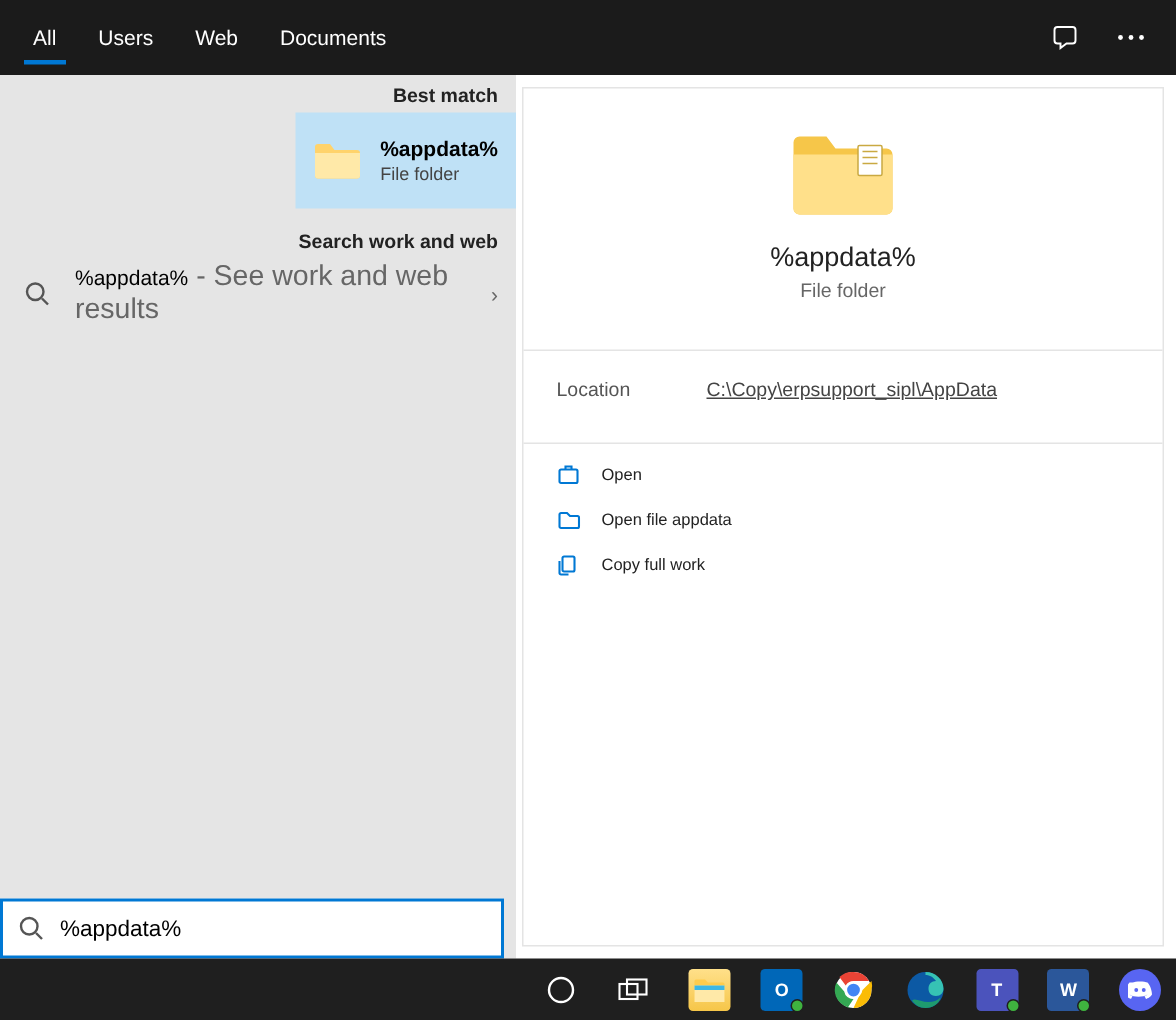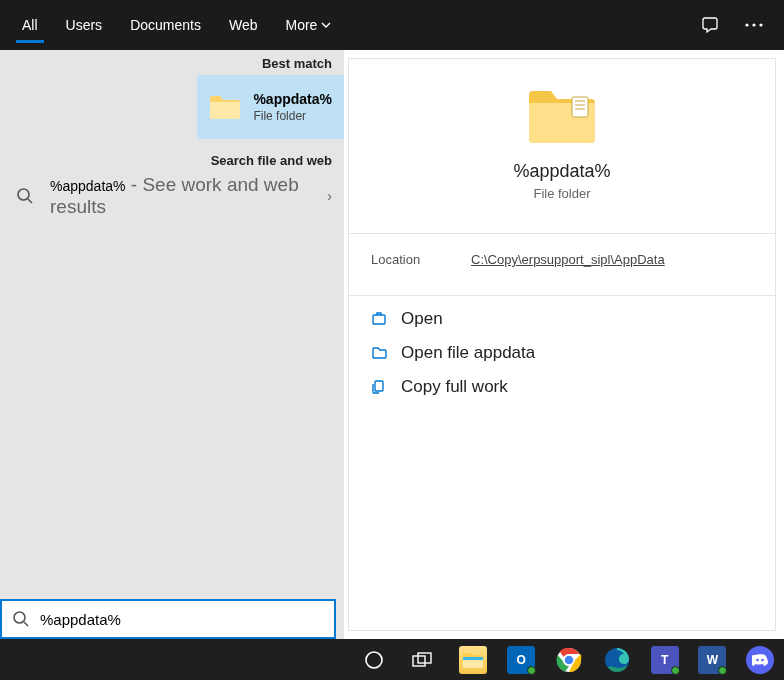--- a/index.html
+++ b/index.html
@@ -35,49 +35,43 @@
 .right-pane { flex: 1; margin: 8px 8px 8px 4px; border: 1px solid #e4e4e4; background: #fff; display: flex; flex-direction: column; }
 .preview { display: flex; flex-direction: column; align-items: center; padding: 28px 0 22px; }
 .preview-folder { width: 72px; height: 58px; }
 .preview-title { font-size: 18px; margin-top: 16px; color: #222; }
 .preview-sub { font-size: 13px; color: #666; margin-top: 4px; }
 .divider { height: 1px; background: #e4e4e4; margin: 10px 0 0 0; }
 .meta-row { display: flex; padding: 18px 22px; font-size: 13px; align-items: center; }
 .meta-label { color: #555; width: 100px; }
 .meta-value { color: #444; text-decoration: underline; cursor: pointer; }
 .actions { padding: 6px 22px; }
-.action-row { display: flex; align-items: center; padding: 7px 0; cursor: pointer; font-size: 17px; color: #222; }
+.action-row { display: flex; align-items: center; padding: 7px 0; cursor: pointer; font-size: 11px; color: #222; }
 .action-row svg { width: 16px; height: 16px; margin-right: 14px; }
 
 
 .search-bar { position: absolute; left: 0; bottom: 41px; width: 336px; height: 40px; border: 2px solid #0078d4; background: #fff; display: flex; align-items: center; padding: 0 10px; }
 .search-bar svg { width: 18px; height: 18px; margin-right: 10px; }
 .search-input { border: none; outline: none; font-size: 15px; flex: 1; }
 
 
 .taskbar { position: absolute; left: 0; right: 0; bottom: 0; height: 41px; background: #1f1f1f; display: flex; align-items: center; padding-left: 350px; }
 .tb-btn { width: 48px; height: 41px; display: flex; align-items: center; justify-content: center; cursor: pointer; }
 .tb-spacer-sm { width: 4px; }
 .app-icon { width: 28px; height: 28px; border-radius: 3px; display: flex; align-items: center; justify-content: center; font-size: 12px; font-weight: 700; color: #fff; position: relative; }
 .badge-dot { position: absolute; right: -1px; bottom: -1px; width: 9px; height: 9px; border-radius: 50%; background: #3fb23f; border: 1.5px solid #1f1f1f; }
 </style>
 </head>
 <body>
 
 <div class="tab-bar">
   <div class="tab-item active">All</div>
   <div class="tab-item">Users</div>
+  <div class="tab-item">Web</div>
   <div class="tab-item">Documents</div>
-  <div class="tab-item">Web</div>
-  <div class="tab-item">
-    <span>More</span>
-    <svg width="10" height="10" viewBox="0 0 10 10">
-        <path d="M1 3l4 4 4-4" stroke="#fff" stroke-width="1.4" fill="none"></path>
-      </svg>
-  </div>
   <div class="spacer"></div>
   <div class="icon-btn">
     <svg width="20" height="20" viewBox="0 0 20 20" fill="none" stroke="#fff" stroke-width="1.3">
       <path d="M5 3h10a2 2 0 012 2v7a2 2 0 01-2 2h-4l-4 3v-3H5a2 2 0 01-2-2V5a2 2 0 012-2z"></path>
     </svg>
   </div>
   <div class="icon-btn">
     <svg width="18" height="4" viewBox="0 0 18 4" fill="#fff">
       <circle cx="2" cy="2" r="1.6"></circle>
         <circle cx="9" cy="2" r="1.6"></circle>
@@ -95,21 +89,21 @@
         <svg viewBox="0 0 32 26">
             <path d="M1 4a2 2 0 012-2h8l3 4h15a2 2 0 012 2v15a2 2 0 01-2 2H3a2 2 0 01-2-2V4z" fill="#ffd36b"></path>
             <path d="M1 8h30v15a2 2 0 01-2 2H3a2 2 0 01-2-2V8z" fill="#ffe9a8"></path>
           </svg>
       </div>
       <div class="result-text">
         <div class="result-title">%appdata%</div>
         <div class="result-sub">File folder</div>
       </div>
     </div>
-    <div class="section-hd" style="margin-top:8px">Search file and web</div>
+    <div class="section-hd" style="margin-top:8px">Search work and web</div>
     <div class="result-row web-row">
       <svg class="mag" viewBox="0 0 18 18" fill="none" stroke="#555" stroke-width="1.6">
           <circle cx="7.5" cy="7.5" r="5.5"></circle>
           <line x1="12" y1="12" x2="16" y2="16"></line>
         </svg>
       <div class="result-text">
         <span class="result-title">%appdata%</span><span class="suffix"> - See work and web results</span>
       </div>
       <span class="chevron">›</span>
     </div>

